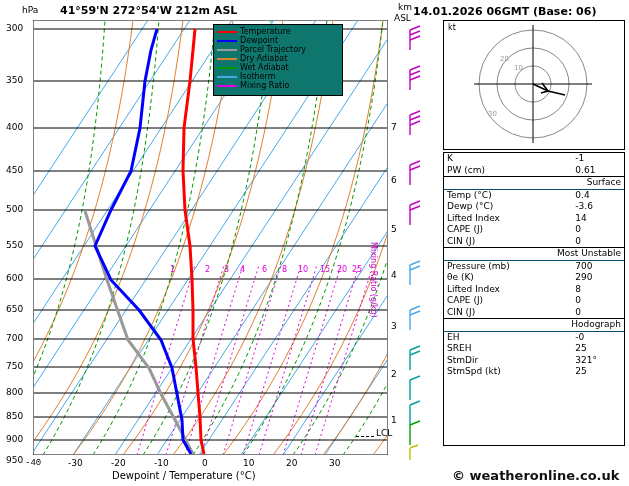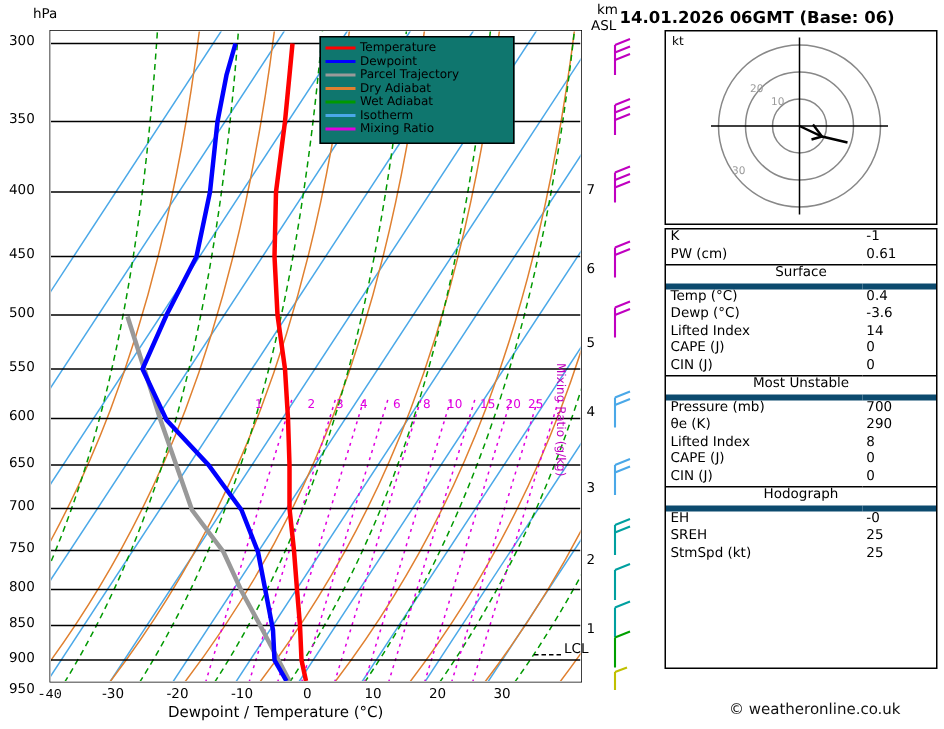--- a/index.html
+++ b/index.html
@@ -9,31 +9,32 @@
   .lbl{font-size:9px;color:#000;white-space:nowrap;}
   .lbl8{font-size:8px;color:#000;white-space:nowrap;}
   .title{font-size:11px;font-weight:bold;color:#000;white-space:nowrap;}
   .panel{border:1px solid #000;background:#fff;}
   .legendbox{border:1px solid #000;background:#0f766e;}
   .legrow{display:flex;align-items:center;height:9px;}
   .legline{width:20px;height:2px;margin-right:3px;}
   .legtxt{font-size:8px;color:#000;line-height:9px;}
   table.tbl{border-collapse:collapse;width:100%;font-size:9px;}
   table.tbl td{padding:0 3px;line-height:11.5px;white-space:nowrap;}
-  .tblhdr{text-align:center;font-size:9px;line-height:12px;border-top:1px solid #000;border-bottom:4px solid #0c4a6e;}
+  .tblhdr{text-align:right;font-size:9px;line-height:12px;border-top:1px solid #000;border-bottom:1px solid #0c4a6e;}
   .cright{text-align:left;}
-  .footer{font-size:10px;font-weight:normal;color:#111;margin-left:34px;}
+  .footer{font-size:13px;font-weight:bold;color:#111;}
   .mixlbl{font-size:8px;color:#c000c0;}
   svg{display:block;}
 </style>
 </head>
 <body>
 <div id="root">
 
 <div class="abs lbl" style="left:22px;top:5px;">hPa</div>
+<div class="abs title" style="left:60px;top:4px;">41°59'N 272°54'W 212m ASL</div>
 <div class="abs lbl" style="left:398px;top:2px;">km</div>
 <div class="abs lbl" style="left:394px;top:13px;">ASL</div>
 <div class="abs title" style="left:413px;top:5px;">14.01.2026 06GMT (Base: 06)</div>
 
 <div class="abs" style="left:33px;top:20px;width:355px;height:435px;">
 <svg width="355" height="435" viewBox="0 0 355 435">
   <rect x="0" y="0" width="355" height="435" fill="#ffffff" stroke="#000000" stroke-width="1"></rect>
   <defs>
     <clipPath id="cp">
             <rect x="1" y="1" width="353" height="433"></rect>
@@ -350,20 +351,24 @@
           </tr>
     <tr>
             <td>EH</td>
             <td class="cright">-0</td>
           </tr>
     <tr>
             <td>SREH</td>
             <td class="cright">25</td>
           </tr>
     <tr>
+            <td>StmDir</td>
+            <td class="cright">321°</td>
+          </tr>
+    <tr>
             <td>StmSpd (kt)</td>
             <td class="cright">25</td>
           </tr>
   </tbody>
       </table>
 </div>
 
 <div class="abs footer" style="left:452px;top:468px;">© weatheronline.co.uk</div>
 
 </div>

